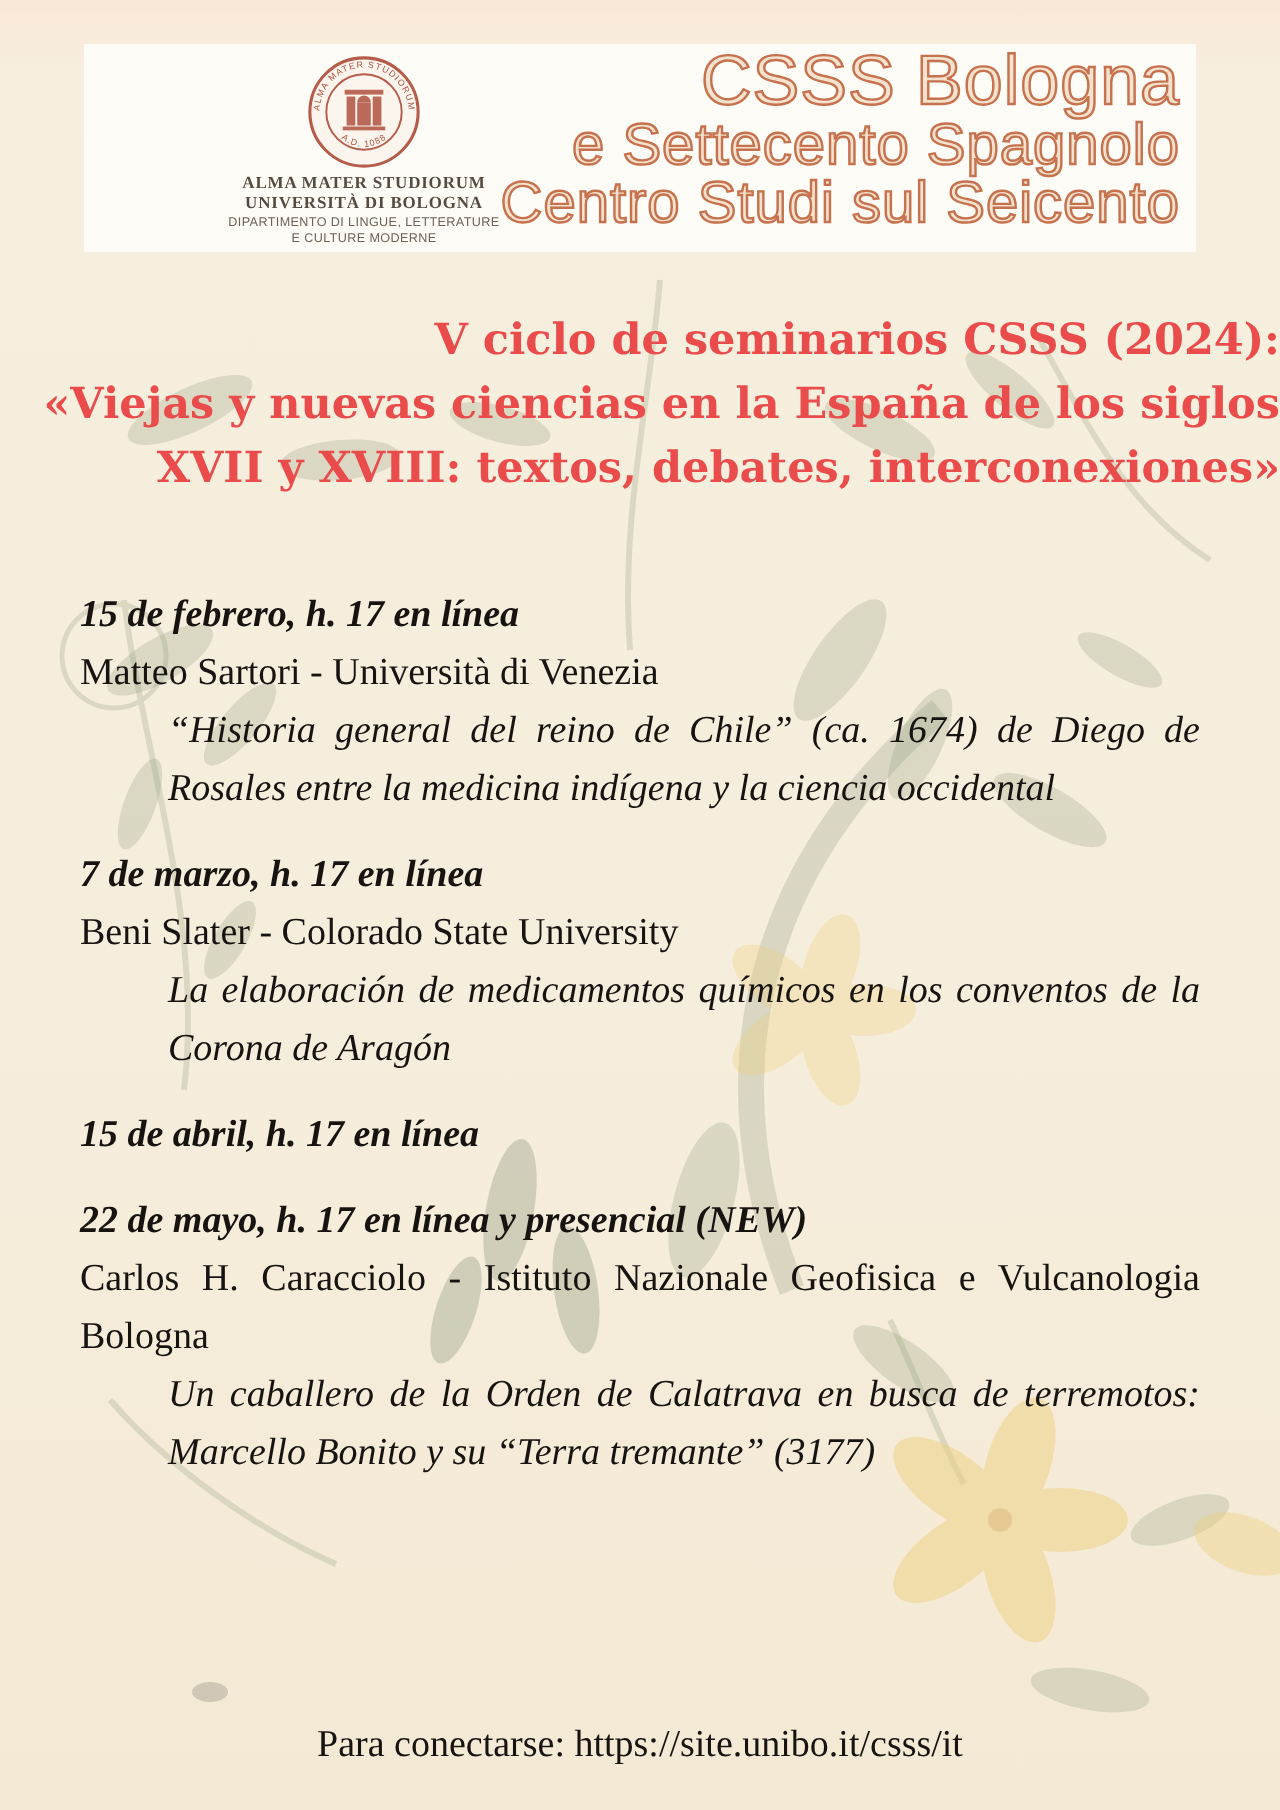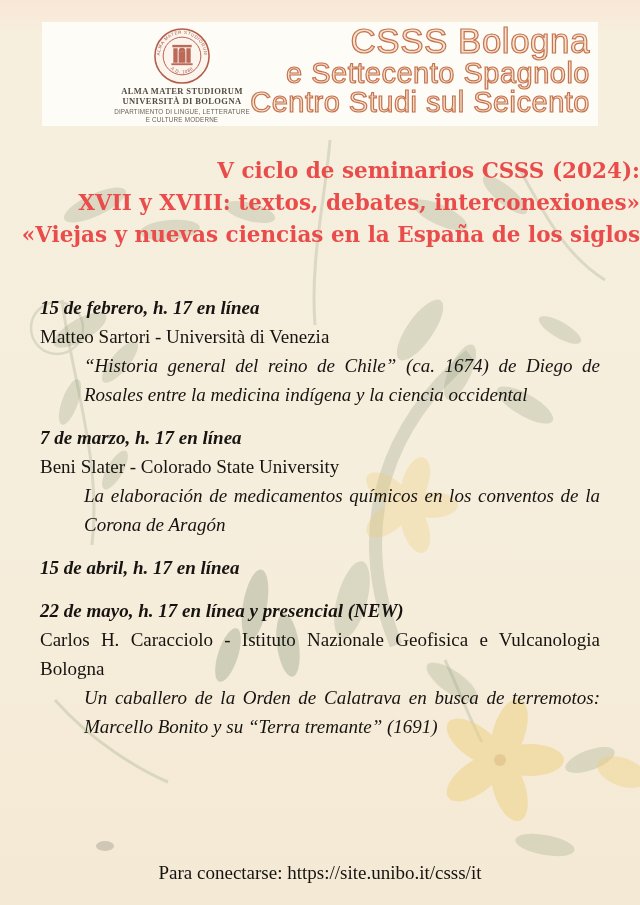--- a/index.html
+++ b/index.html
@@ -148,38 +148,38 @@
 
   <div class="center-name">
     <div class="deco1">CSSS Bologna</div>
     <div class="deco2">e Settecento Spagnolo</div>
     <div class="deco2">Centro Studi sul Seicento</div>
   </div>
 </div>
 
 <div class="layer main-title">
   <span>V ciclo de seminarios CSSS (2024):</span>
+  <span>«Viejas y nuevas ciencias en la España de los siglos</span>
   <span>XVII y XVIII: textos, debates, interconexiones»</span>
-  <span>«Viejas y nuevas ciencias en la España de los siglos</span>
 </div>
 
 <div class="layer entries">
   <div class="entry">
     <div class="entry-date">15 de febrero, h. 17 en línea</div>
     <div class="entry-speaker">Matteo Sartori - Università di Venezia</div>
     <div class="entry-title">“Historia general del reino de Chile” (ca. 1674) de Diego de Rosales entre la medicina indígena y la ciencia occidental</div>
   </div>
   <div class="entry">
     <div class="entry-date">7 de marzo, h. 17 en línea</div>
     <div class="entry-speaker">Beni Slater - Colorado State University</div>
     <div class="entry-title">La elaboración de medicamentos químicos en los conventos de la Corona de Aragón</div>
   </div>
   <div class="entry">
     <div class="entry-date">15 de abril, h. 17 en línea</div>
   </div>
   <div class="entry">
     <div class="entry-date">22 de mayo, h. 17 en línea y presencial (NEW)</div>
     <div class="entry-speaker">Carlos H. Caracciolo - Istituto Nazionale Geofisica e Vulcanologia Bologna</div>
-    <div class="entry-title">Un caballero de la Orden de Calatrava en busca de terremotos: Marcello Bonito y su “Terra tremante” (1691)</div>
+    <div class="entry-title">Un caballero de la Orden de Calatrava en busca de terremotos: Marcello Bonito y su “Terra tremante” (3177)</div>
   </div>
 </div>
 
 <div class="layer footer">Para conectarse: https://site.unibo.it/csss/it</div>
 
 </body></html>

